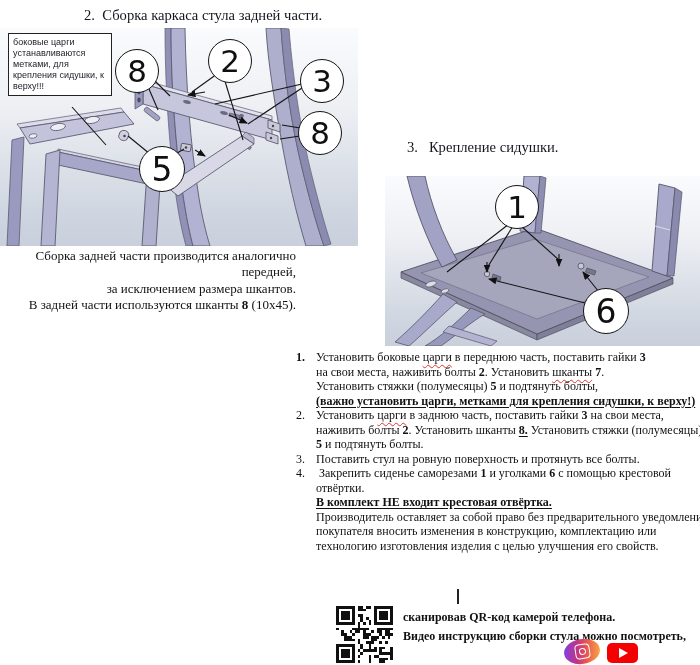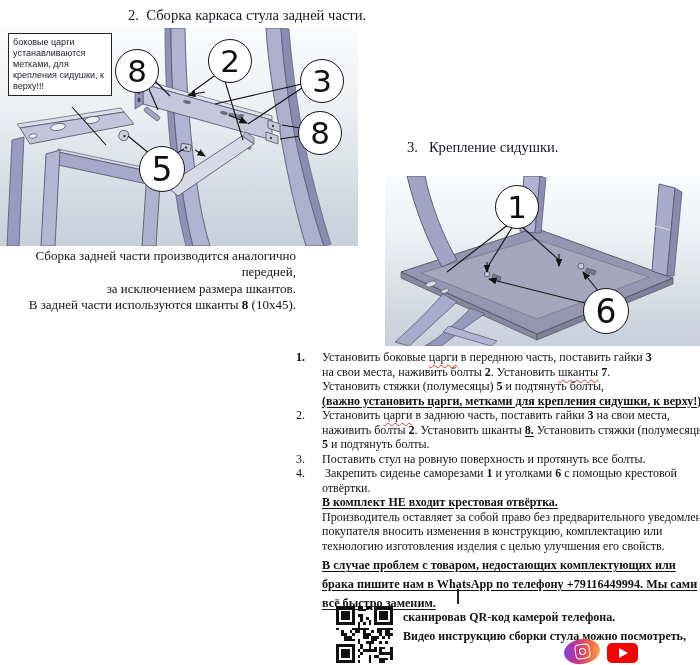--- a/index.html
+++ b/index.html
@@ -15,21 +15,21 @@
            font-family:"DejaVu Sans",sans-serif;font-weight:400;color:#101010;z-index:3;}
   .co-42{width:42px;height:42px;font-size:31px;}
   .co-44{width:44px;height:44px;font-size:33px;}
   .note-box{position:absolute;left:8px;top:5px;width:94px;background:#fff;border:1.3px solid #222;
             padding:3px 4px;font-family:"Liberation Sans",sans-serif;font-size:9px;line-height:11px;
             color:#1c1c28;z-index:3;}
   .caption{font-size:13px;line-height:16.4px;text-align:right;width:296px;}
   .inst{font-size:12px;line-height:14.5px;}
   .inst-item{position:relative;}
   .inst-num{position:absolute;left:3px;top:0;width:24px;}
-  .inst-body{margin-left:29px;white-space:nowrap;}
+  .inst-body{margin-left:23px;white-space:nowrap;}
   .f-b{font-weight:bold;}
   .f-u{text-decoration:underline;text-underline-offset:2px;}
   .f-b.f-u{text-decoration-thickness:1.3px;}
   .f-w{text-decoration:underline;text-decoration-style:wavy;text-decoration-color:#e03030;
        text-decoration-thickness:1px;text-underline-offset:2.5px;}
   .warning{font-size:12.2px;line-height:19px;white-space:nowrap;}
   .cursor-bar{position:absolute;width:2px;height:15px;background:#222;}
   .qr-text{font-size:12px;font-weight:bold;line-height:18.5px;white-space:nowrap;}
   .insta{position:absolute;width:36px;height:25px;border-radius:50%;
          background:linear-gradient(100deg,#7a3ff0 0%,#c13584 38%,#e95950 62%,#fcaf45 100%);
@@ -39,21 +39,21 @@
   .yt{position:absolute;width:31px;height:20px;background:#f50000;border-radius:5px;
       display:flex;align-items:center;justify-content:center;}
   .yt .tri{width:0;height:0;border-left:9px solid #fff;border-top:5.5px solid transparent;
            border-bottom:5.5px solid transparent;margin-left:2px;}
 </style>
 </head>
 <body>
 
 <div class="page">
 
-  <div class="abs title" style="left:84px;top:7px;margin-left:44px;">2.  Сборка каркаса стула задней части.</div>
+  <div class="abs title" style="left:84px;top:7px;">2.  Сборка каркаса стула задней части.</div>
 
   <div class="panel" style="left:0;top:28px;width:358px;height:218px;">
     <svg width="358" height="218" viewBox="0 0 358 218">
       <defs>
         <marker id="arw" markerWidth="9" markerHeight="7" refX="7.5" refY="3.5" orient="auto" markerUnits="userSpaceOnUse">
           <path d="M0,0 L8.5,3.5 L0,7 Z" fill="#111"></path>
         </marker>
       </defs>
 
       <path d="M266,0 L281,0 C284,45 291,95 302,140 C308,165 316,195 324,218 L306,218 C296,185 288,150 281,110 C274,70 268,35 266,0 Z" fill="#aeaecd" stroke="#5b5b70" stroke-width="0.9"></path>
@@ -198,21 +198,20 @@
     <div class="inst-item">
       <span class="inst-num"><span>3.</span></span>
       <div class="inst-body"><span>Поставить стул на ровную поверхность и протянуть все болты.</span></div>
     </div>
     <div class="inst-item">
       <span class="inst-num"><span>4.</span></span>
       <div class="inst-body"><span>&nbsp;Закрепить сиденье саморезами </span><span class="f-b">1</span><span> и уголками </span><span class="f-b">6</span><span> с помощью крестовой</span><br><span>отвёртки.</span><br><span class="f-b f-u">В комплект НЕ входит крестовая отвёртка.</span><br><span>Производитель оставляет за собой право без предварительного уведомления</span><br><span>покупателя вносить изменения в конструкцию, комплектацию или</span><br><span>технологию изготовления изделия с целью улучшения его свойств.</span></div>
     </div>
   </div>
 
-  <div class="abs warning" style="left:322px;top:556px;"><span class="f-b f-u">В случае проблем с товаром, недостающих комплектующих или</span><br><span class="f-b f-u">брака пишите нам в WhatsApp по телефону +79116449994. Мы сами</span><br><span class="f-b f-u">всё быстро заменим.</span></div>
   <div class="cursor-bar" style="left:457px;top:589px;"></div>
 
   <svg id="qr" class="abs" style="left:336px;top:606px;" width="57" height="57" viewBox="0 0 21 21" shape-rendering="crispEdges">
       <g fill="#101010">
         <rect x="0" y="0" width="7" height="1"></rect>
         <rect x="0" y="6" width="7" height="1"></rect>
         <rect x="0" y="0" width="1" height="7"></rect>
         <rect x="6" y="0" width="1" height="7"></rect>
         <rect x="2" y="2" width="3" height="3"></rect>
         <rect x="14" y="0" width="7" height="1"></rect>

